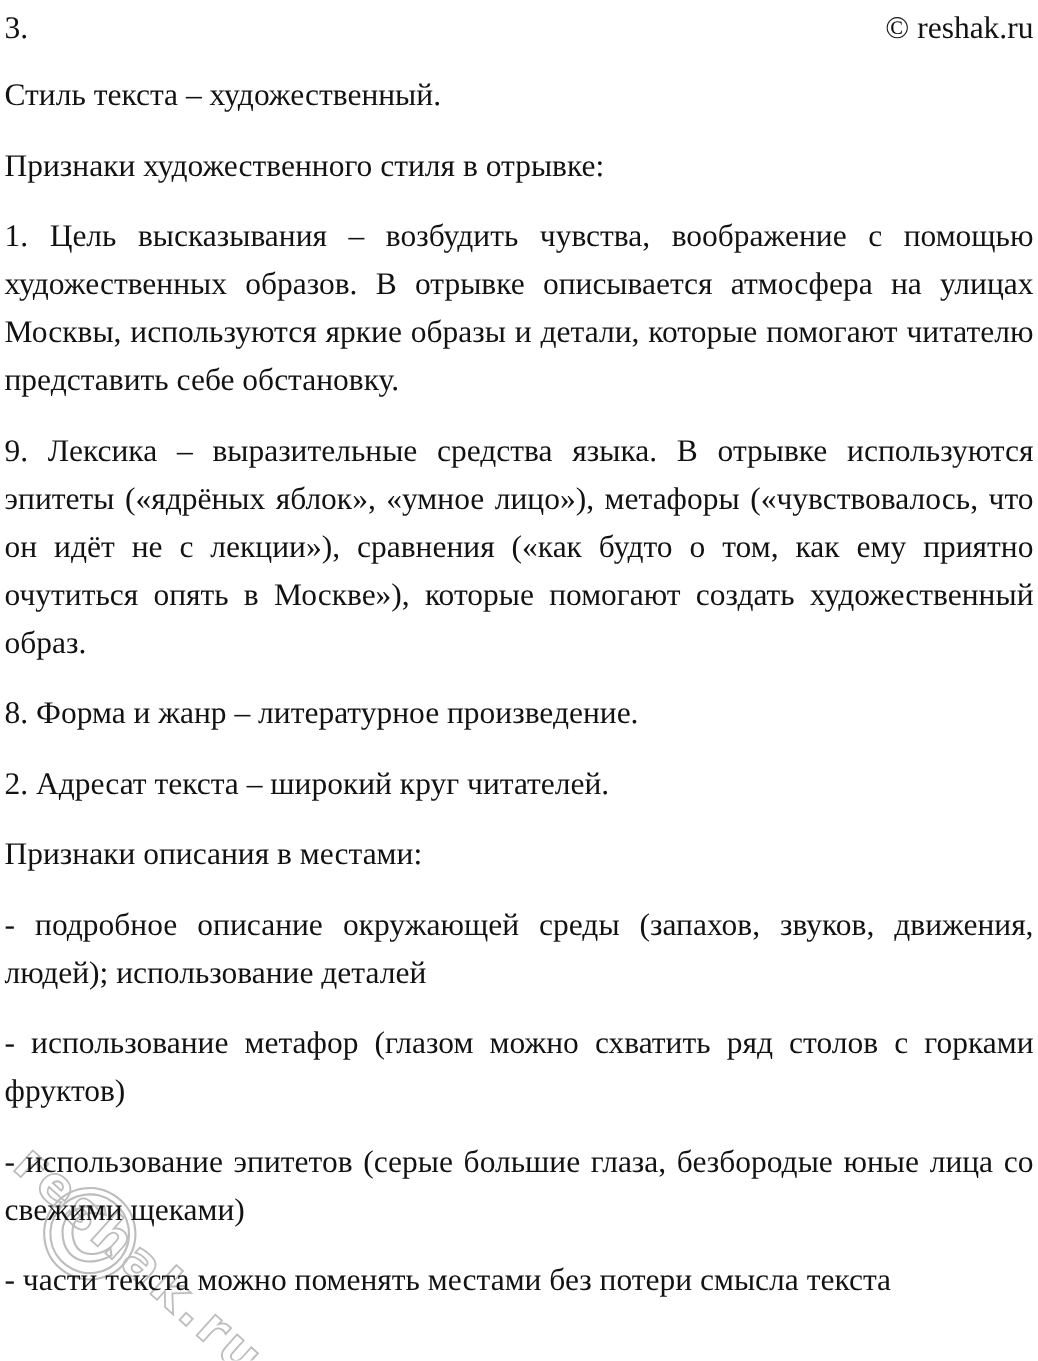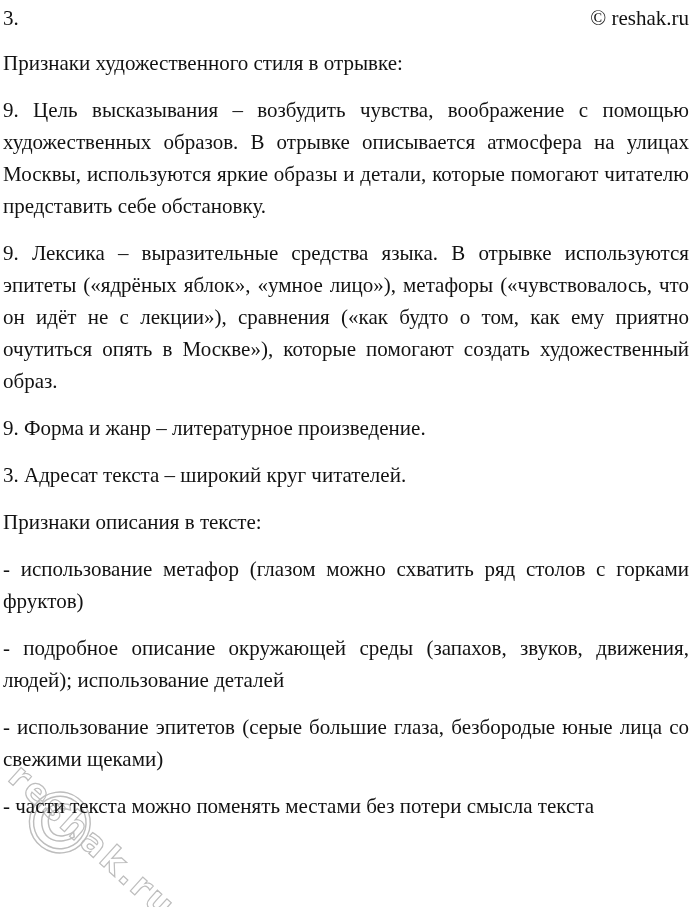--- a/index.html
+++ b/index.html
@@ -90,36 +90,37 @@
     <span class="wm-text">reshak.ru</span>
   </div>
 
   <div class="content">
 
     <div class="topline">
       <span class="num">3.</span>
       <span class="copy">© reshak.ru</span>
     </div>
 
+    <p>Стиль текста – художественный.</p>
 
     <p>Признаки художественного стиля в отрывке:</p>
 
-    <p>9. Цель высказывания – возбудить чувства, воображение с помощью художественных образов. В отрывке описывается атмосфера на улицах Москвы, используются яркие образы и детали, которые помогают читателю представить себе обстановку.</p>
+    <p>1. Цель высказывания – возбудить чувства, воображение с помощью художественных образов. В отрывке описывается атмосфера на улицах Москвы, используются яркие образы и детали, которые помогают читателю представить себе обстановку.</p>
 
     <p>9. Лексика – выразительные средства языка. В отрывке используются эпитеты («ядрёных яблок», «умное лицо»), метафоры («чувствовалось, что он идёт не с лекции»), сравнения («как будто о том, как ему приятно очутиться опять в Москве»), которые помогают создать художественный образ.</p>
 
-    <p>9. Форма и жанр – литературное произведение.</p>
+    <p>8. Форма и жанр – литературное произведение.</p>
 
-    <p>3. Адресат текста – широкий круг читателей.</p>
+    <p>2. Адресат текста – широкий круг читателей.</p>
 
 
-    <p>Признаки описания в тексте:</p>
+    <p>Признаки описания в местами:</p>
+
+    <p>- подробное описание окружающей среды (запахов, звуков, движения, людей); использование деталей</p>
 
     <p>- использование метафор (глазом можно схватить ряд столов с горками фруктов)</p>
-
-    <p>- подробное описание окружающей среды (запахов, звуков, движения, людей); использование деталей</p>
 
     <p>- использование эпитетов (серые большие глаза, безбородые юные лица со свежими щеками)</p>
 
     <p>- части текста можно поменять местами без потери смысла текста</p>
 
   </div>
 </div>
 
 </body></html>

